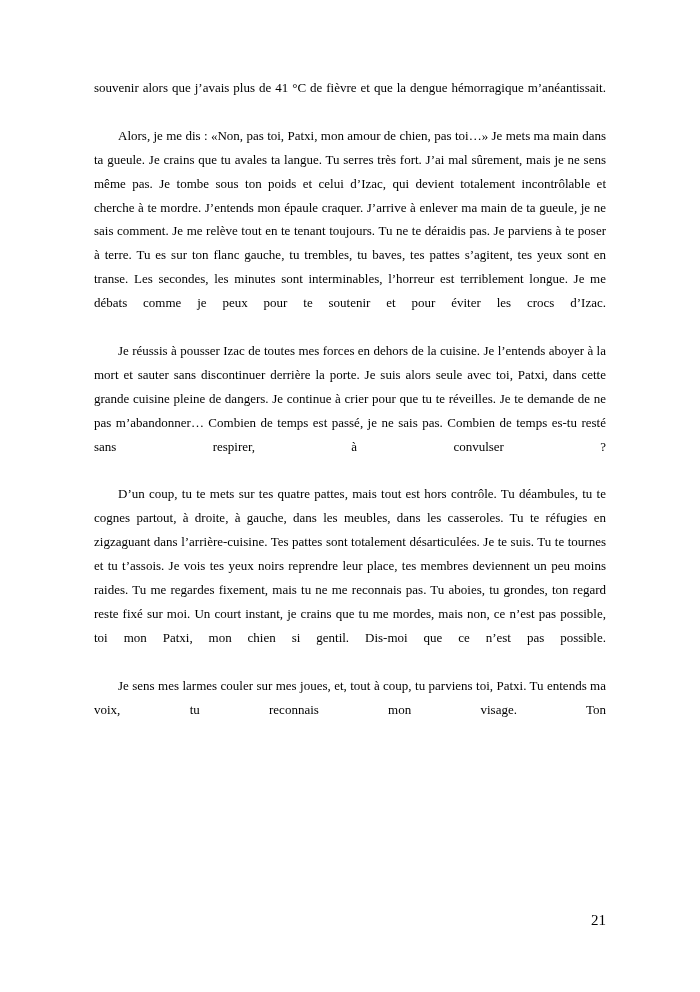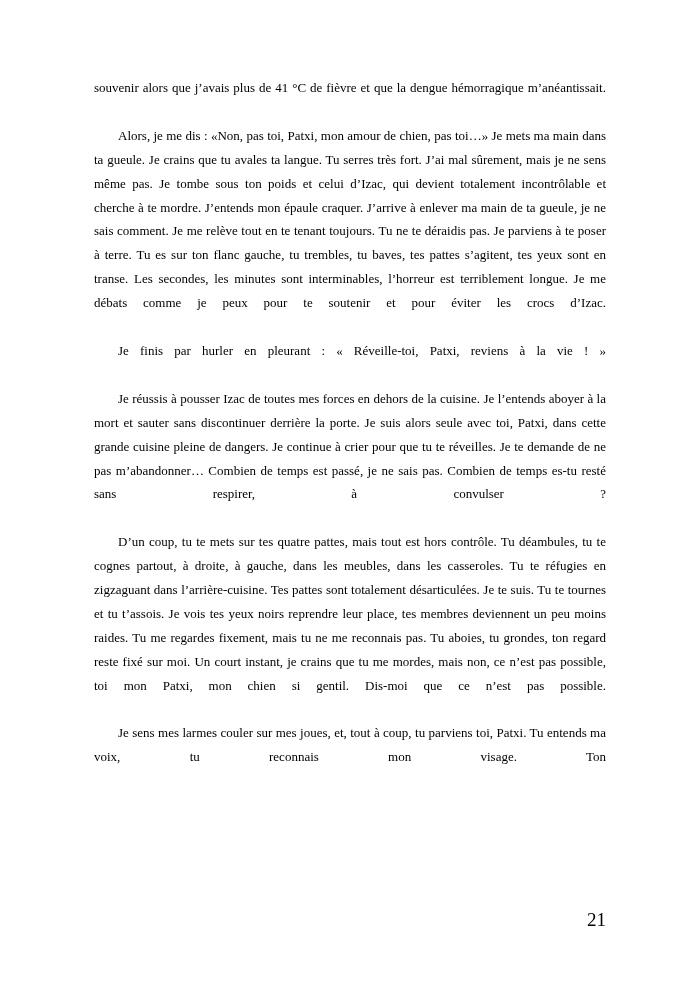--- a/index.html
+++ b/index.html
@@ -46,37 +46,36 @@
     display: inline-block;
     width: 100%;
   }
   .page-number {
     position: absolute;
     left: 94px;
     top: 910px;
     width: 512px;
     text-align: right;
     font-family: "Liberation Serif", "DejaVu Serif", serif;
-    font-size: 19px;
+    font-size: 15px;
     line-height: 20px;
     color: #000000;
   }
 </style>
 </head>
 <body>
 
 <div class="page">
 
   <div class="text-block">
 
     <p class="para continuation">souvenir alors que j’avais plus de 41&nbsp;°C de fièvre et que la dengue hémorragique m’anéantissait.</p>
 
     <p class="para">Alors, je me dis&nbsp;: «Non, pas toi, Patxi, mon amour de chien, pas toi…» Je mets ma main dans ta gueule. Je crains que tu avales ta langue. Tu serres très fort. J’ai mal sûrement, mais je ne sens même pas. Je tombe sous ton poids et celui d’Izac, qui devient totalement incontrôlable et cherche à te mordre. J’entends mon épaule craquer. J’arrive à enlever ma main de ta gueule, je ne sais comment. Je me relève tout en te tenant toujours. Tu ne te déraidis pas. Je parviens à te poser à terre. Tu es sur ton flanc gauche, tu trembles, tu baves, tes pattes s’agitent, tes yeux sont en transe. Les secondes, les minutes sont interminables, l’horreur est terriblement longue. Je me débats comme je peux pour te soutenir et pour éviter les crocs d’Izac.</p>
 
-    <p class="para">Je finis par hurler en pleurant&nbsp;: « Réveille-toi, Patxi, reviens à la vie&nbsp;! »</p>
 
     <p class="para">Je réussis à pousser Izac de toutes mes forces en dehors de la cuisine. Je l’entends aboyer à la mort et sauter sans discontinuer derrière la porte. Je suis alors seule avec toi, Patxi, dans cette grande cuisine pleine de dangers. Je continue à crier pour que tu te réveilles. Je te demande de ne pas m’abandonner… Combien de temps est passé, je ne sais pas. Combien de temps es-tu resté sans respirer, à convulser&nbsp;?</p>
 
     <p class="para">D’un coup, tu te mets sur tes quatre pattes, mais tout est hors contrôle. Tu déambules, tu te cognes partout, à droite, à gauche, dans les meubles, dans les casseroles. Tu te réfugies en zigzaguant dans l’arrière-cuisine. Tes pattes sont totalement désarticulées. Je te suis. Tu te tournes et tu t’assois. Je vois tes yeux noirs reprendre leur place, tes membres deviennent un peu moins raides. Tu me regardes fixement, mais tu ne me reconnais pas. Tu aboies, tu grondes, ton regard reste fixé sur moi. Un court instant, je crains que tu me mordes, mais non, ce n’est pas possible, toi mon Patxi, mon chien si gentil. Dis-moi que ce n’est pas possible.</p>
 
     <p class="para">Je sens mes larmes couler sur mes joues, et, tout à coup, tu parviens toi, Patxi. Tu entends ma voix, tu reconnais mon visage. Ton</p>
 
   </div>
 
   <div class="page-number">21</div>

